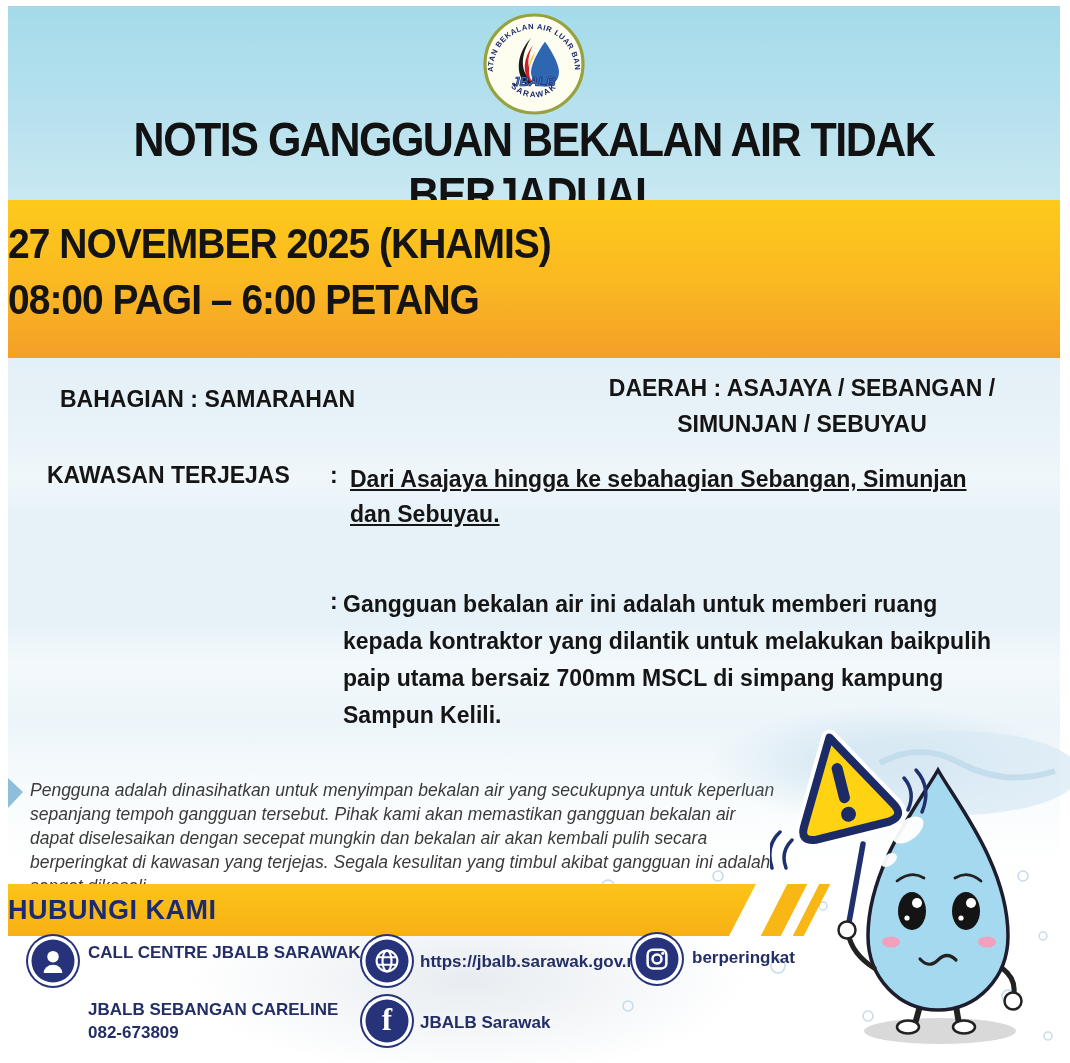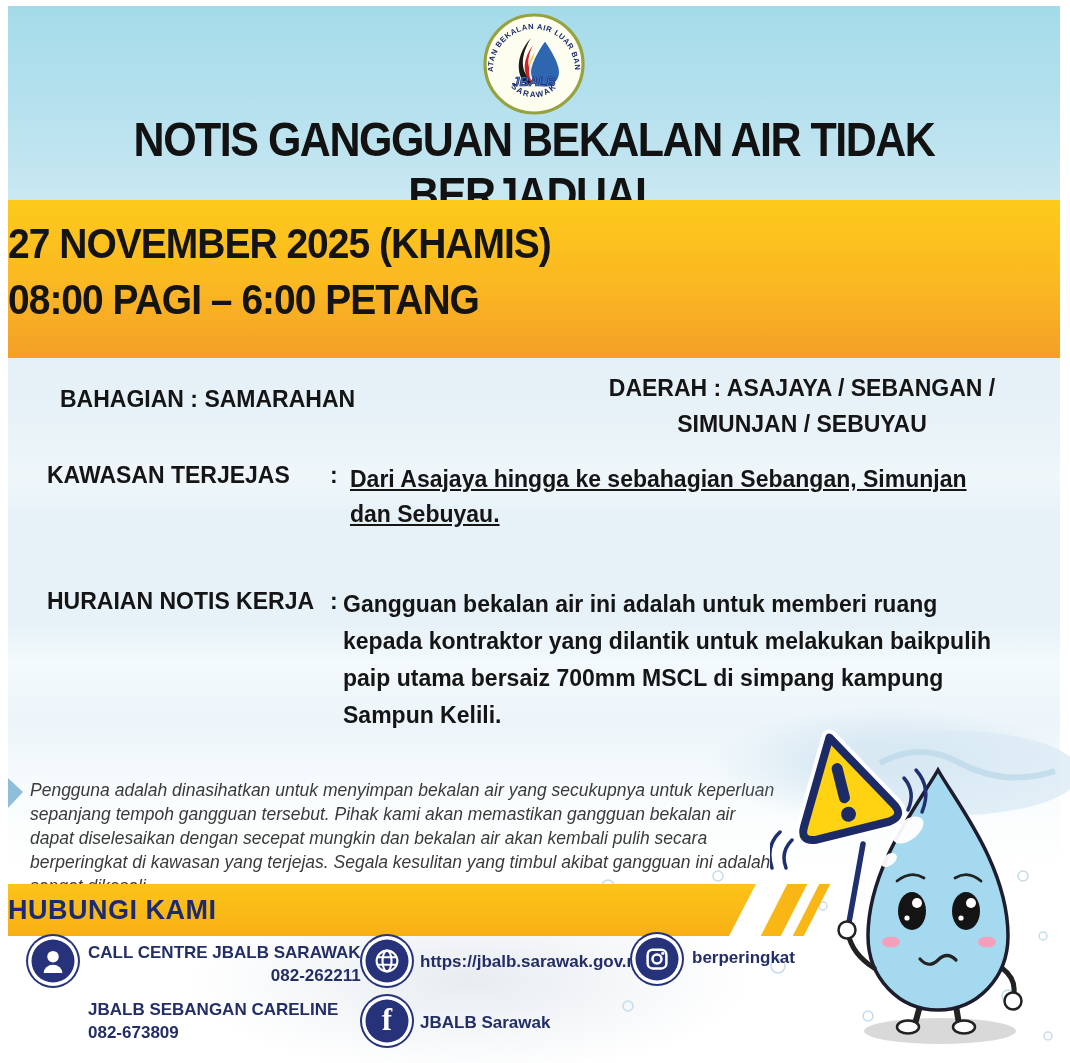--- a/index.html
+++ b/index.html
@@ -99,21 +99,20 @@
     </div>
 
     <div class="content">
       <div class="bahagian lbl">BAHAGIAN : SAMARAHAN</div>
       <div class="daerah lbl">DAERAH : ASAJAYA / SEBANGAN / SIMUNJAN / SEBUYAU</div>
 
       <div class="k-label lbl">KAWASAN TERJEJAS</div>
       <div class="k-colon lbl">:</div>
       <div class="k-value val">Dari Asajaya hingga ke sebahagian Sebangan, Simunjan dan Sebuyau.</div>
 
-      <div class="h-label lbl">HURAIAN NOTIS KERJA</div>
       <div class="h-colon lbl">:</div>
       <div class="h-value val">Gangguan bekalan air ini adalah untuk memberi ruang kepada kontraktor yang dilantik untuk melakukan baikpulih paip utama bersaiz 700mm MSCL di simpang kampung Sampun Kelili.</div>
 
       <p class="disclaimer" style="margin:0">Pengguna adalah dinasihatkan untuk menyimpan bekalan air yang secukupnya untuk keperluan sepanjang tempoh gangguan tersebut. Pihak kami akan memastikan gangguan bekalan air dapat diselesaikan dengan secepat mungkin dan bekalan air akan kembali pulih secara berperingkat di kawasan yang terjejas. Segala kesulitan yang timbul akibat gangguan ini adalah sangat dikesali.</p>
     </div>
 
     <div class="splash"></div>
     <div class="swirl"></div>
     <div class="wedge"></div>
     <svg class="bubbles" viewBox="0 0 500 215" fill="none" stroke="#c5dcea" stroke-width="1.5">
@@ -135,21 +134,20 @@
     <div class="stripe s2"></div>
 
     <div class="cicon" style="left:20px;top:930px;">
       <svg width="30" height="30" viewBox="-12 -12 24 24">
         <circle cx="0" cy="-3.5" r="4.6" fill="#fff"></circle>
         <path d="M-7.5,9.5 a7.5,6.5 0 0 1 15,0 z" fill="#fff"></path>
       </svg>
     </div>
     <div class="ctext" style="left:80px;top:935px;text-align:right;">
       <div>CALL CENTRE JBALB SARAWAK</div>
-      <div>082-262211</div>
     </div>
     <div class="ctext" style="left:80px;top:992px;">
       <div>JBALB SEBANGAN CARELINE</div>
       <div>082-673809</div>
     </div>
 
     <div class="cicon" style="left:354px;top:930px;">
       <svg width="30" height="30" viewBox="-12 -12 24 24" fill="none" stroke="#fff" stroke-width="1.7">
         <circle r="8.3"></circle>
           <ellipse rx="3.6" ry="8.3"></ellipse>

